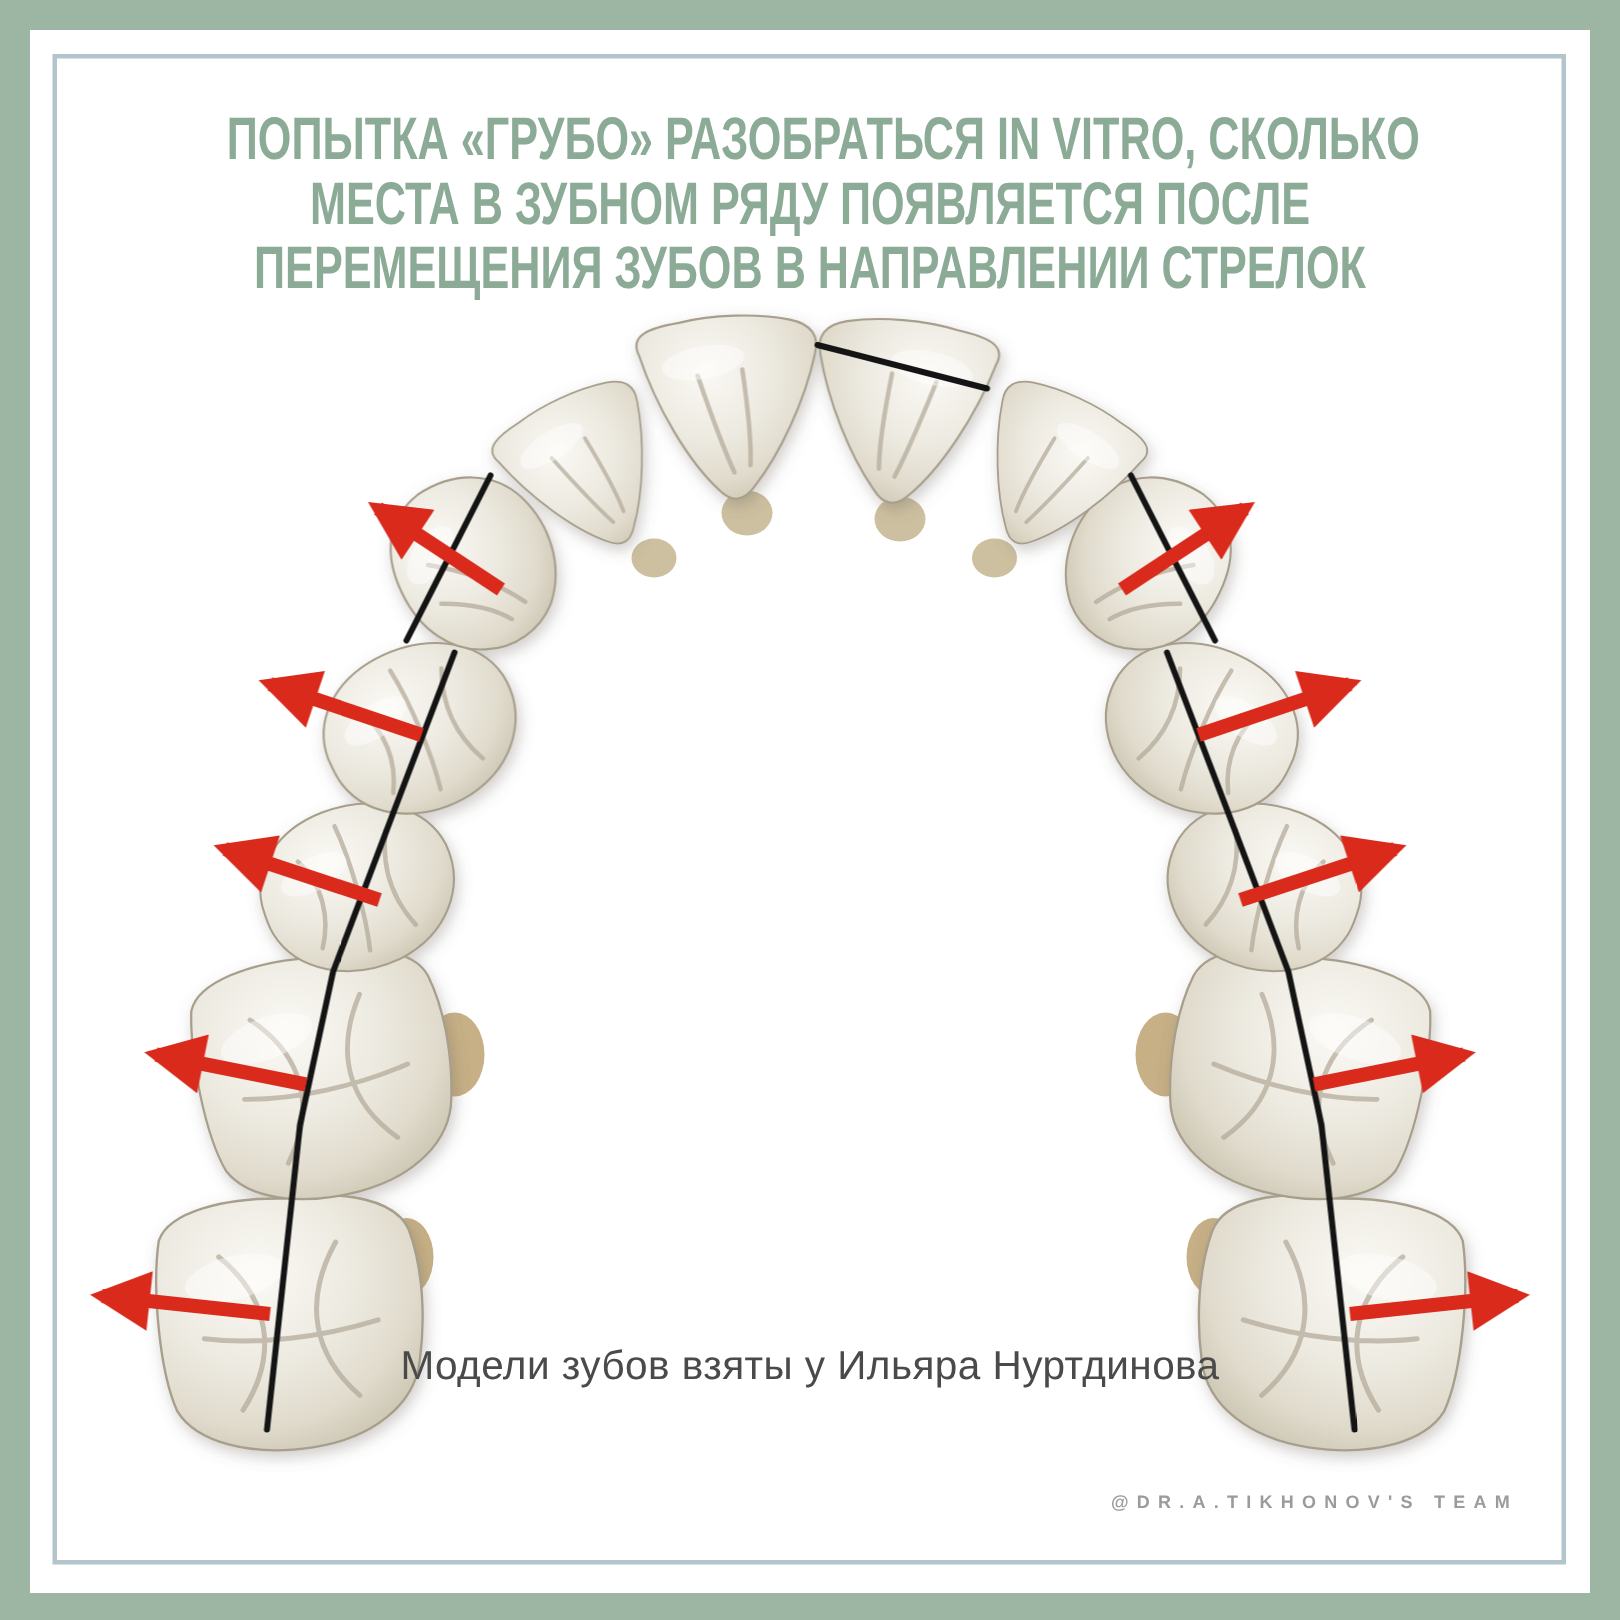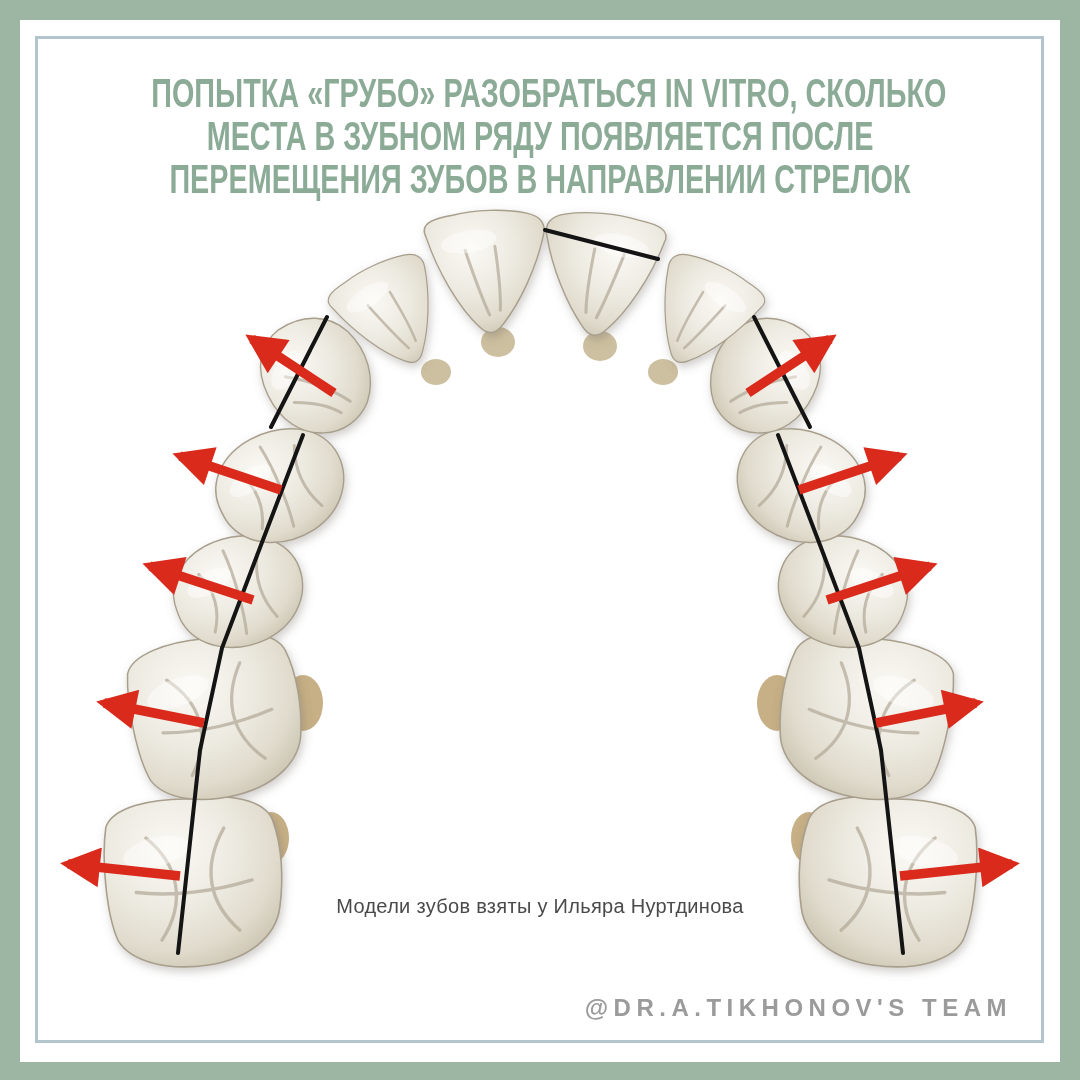--- a/index.html
+++ b/index.html
@@ -20,25 +20,25 @@
   .title{
     position:absolute;top:72px;left:0;width:1080px;
     text-align:center;color:#8cab97;
     font-weight:bold;font-size:40px;line-height:43px;
     transform:scaleX(0.72);transform-origin:50% 50%;
     white-space:nowrap;
   }
   .arch{position:absolute;left:0;top:0;}
   .caption{
     position:absolute;top:895px;left:0;width:1080px;
-    text-align:center;color:#4a4a4a;font-size:20px;letter-spacing:0.3px;
+    text-align:center;color:#4a4a4a;font-size:27px;letter-spacing:0.3px;
   }
   .watermark{
     position:absolute;top:994px;right:68px;
-    color:#9b9b9b;font-size:24px;font-weight:bold;letter-spacing:5.5px;
+    color:#9b9b9b;font-size:12px;font-weight:bold;letter-spacing:5.5px;
     white-space:nowrap;
   }
   .crown{fill:url(#tg);stroke:#a79e8c;stroke-width:1.4;}
   .groove{fill:none;stroke:#b0a795;stroke-width:3;stroke-linecap:round;opacity:.7;}
   .hl{fill:#ffffff;opacity:.45;}
   .stub{fill:#cdc0a0;}
   .stub-molar{fill:#c7b086;}
   .axisline{fill:none;stroke:#141414;stroke-width:4;stroke-linecap:round;}
   .arrow{fill:none;stroke:#d92a1c;stroke-width:9.5;}
 </style>

